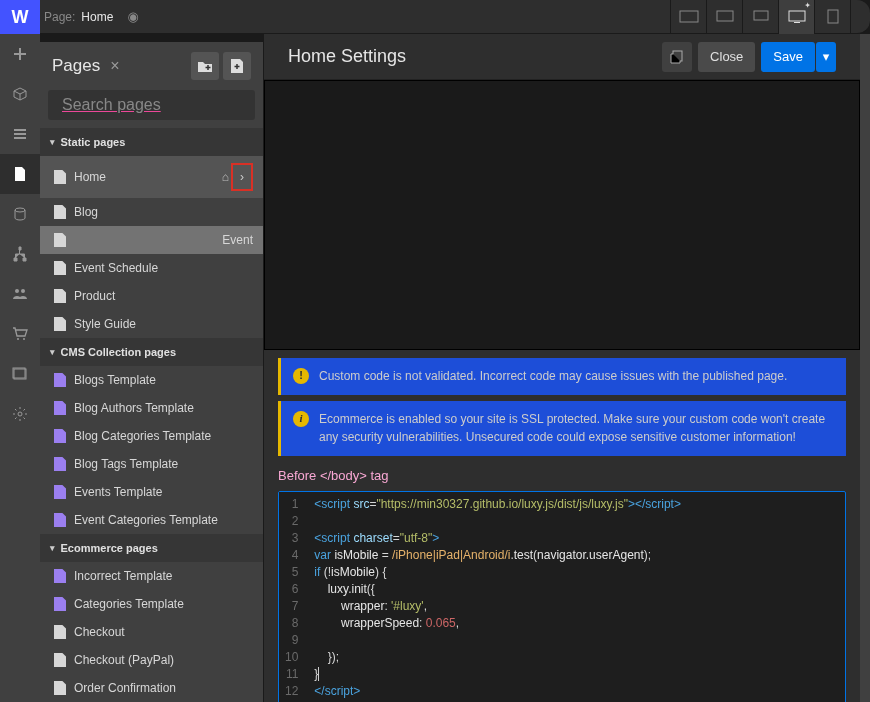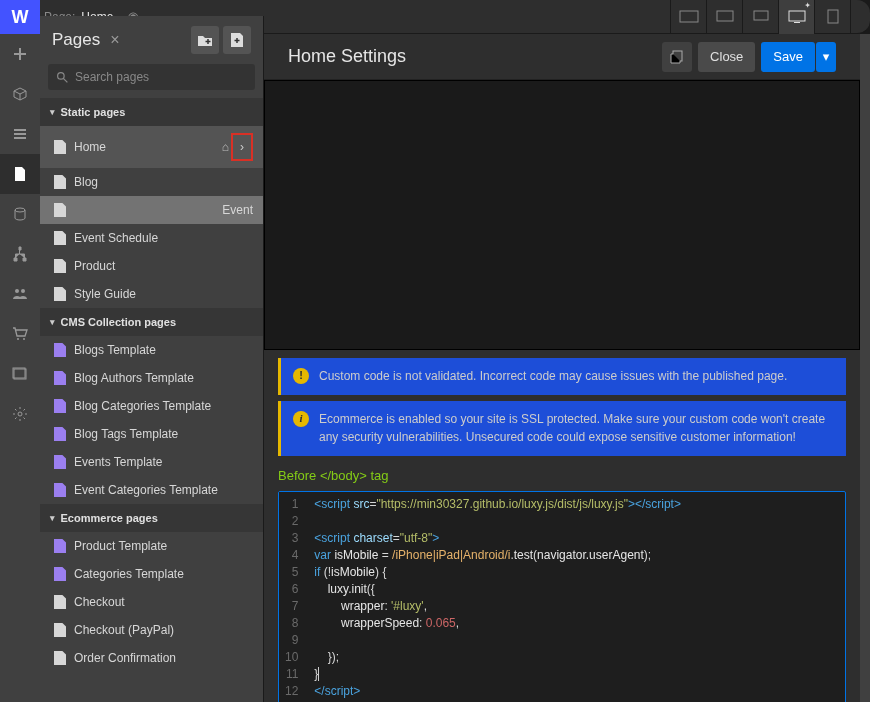--- a/index.html
+++ b/index.html
@@ -10,30 +10,30 @@
 .topbar .eye { margin-left:14px; color:#888; font-size:13px; }
 .topbar .devices { margin-left:auto; display:flex; }
 .dev { width:36px; height:34px; display:flex; align-items:center; justify-content:center; color:#888; border-left:1px solid #1a1a1a; }
 .dev.active { background:#3e3e3e; color:#e0e0e0; position:relative; }
 .dev.active::after{content:"✦";position:absolute;top:1px;right:3px;font-size:8px;color:#ddd;}
 .left-rail { position:absolute; left:0; top:0; width:40px; height:100%; background:#404040; display:flex; flex-direction:column; align-items:center; padding-top:0;}
 .rail-logo{width:40px;height:34px;background:#4353ff;display:flex;align-items:center;justify-content:center;color:#fff;font-weight:bold;font-size:18px;}
 .rail-ic{width:40px;height:40px;display:flex;align-items:center;justify-content:center;color:#999;cursor:pointer;}
 .rail-ic.active{background:#2e2e2e;color:#fff;}
 .rail-ic svg{width:16px;height:16px;}
-.pages-panel { position:absolute; left:40px; top:16px; width:224px; bottom:0; background:#404040; border-right:1px solid #1a1a1a; display:flex; flex-direction:column;}
+.pages-panel { position:absolute; left:40px; top:42px; width:224px; bottom:0; background:#404040; border-right:1px solid #1a1a1a; display:flex; flex-direction:column;}
 .panel-hdr{display:flex;align-items:center;padding:10px 12px;}
 .panel-hdr h2{font-size:17px;font-weight:400;color:#e6e6e6;}
 .panel-hdr .x{margin-left:10px;color:#999;font-size:16px;cursor:pointer;}
 .panel-hdr .sp{flex:1;}
 .hdr-btn{width:28px;height:28px;background:#545454;border-radius:3px;margin-left:4px;display:flex;align-items:center;justify-content:center;color:#ddd;cursor:pointer;}
 .search-row{padding:0 8px 8px;}
 .search{display:flex;align-items:center;background:#333;border-radius:3px;padding:6px 8px;}
 .search svg{width:13px;height:13px;fill:#888;margin-right:6px;}
-.search input{flex:1;background:transparent;border:none;color:#5eead4;font-size:12px;outline:none;}
+.search input{flex:1;background:transparent;border:none;color:#ec4899;font-size:16px;outline:none;text-decoration:underline;}
 .search input::placeholder{color:#888;}
 .sec-hdr{display:flex;align-items:center;padding:8px 10px;background:#363636;color:#e0e0e0;font-size:11px;font-weight:600;cursor:pointer;}
 .sec-hdr::before{content:"▾";font-size:9px;margin-right:6px;color:#ccc;}
 .page-item{display:flex;align-items:center;padding:7px 10px 7px 14px;color:#d7d7d7;font-size:12px;cursor:pointer;border-bottom:0;position:relative;}
 .page-item.sel{background:#545454;}
 .page-item.hl{background:#737373;justify-content:space-between;}
 .pg-ic{width:12px;height:14px;margin-right:8px;flex-shrink:0;}
 .pg-ic.doc{background:#d7d7d7;clip-path:polygon(0 0,70% 0,100% 25%,100% 100%,0 100%);}
 .pg-ic.tpl{background:#9b7ff0;clip-path:polygon(0 0,70% 0,100% 25%,100% 100%,0 100%);}
 .home-icons{margin-left:auto;display:flex;align-items:center;gap:2px;}
@@ -46,21 +46,21 @@
 .sp-btn{height:30px;padding:0 12px;border-radius:3px;display:flex;align-items:center;font-size:13px;cursor:pointer;margin-left:6px;}
 .copy-ic{width:30px;height:30px;background:#404040;border-radius:3px;display:flex;align-items:center;justify-content:center;color:#aaa;cursor:pointer;}
 .btn-close{background:#4a4a4a;color:#e0e0e0;}
 .btn-save{background:#0073e6;color:#fff;}
 .btn-chev{background:#0073e6;color:#fff;width:20px;justify-content:center;padding:0;margin-left:1px;}
 .sp-body{position:absolute;top:46px;left:0;right:0;bottom:0;overflow:auto;padding:0;}
 .dark-area{height:270px;background:#1a1a1a;border:1px solid #000;margin:0 0 8px 0;}
 .alert{display:flex;align-items:flex-start;padding:10px 12px;margin:0 14px 6px;background:#1d4ed8;border-left:3px solid #e6b800;font-size:12px;color:#ccc;line-height:1.45;}
 .alert.ylw::before{content:"!";width:16px;height:16px;border-radius:50%;background:#e6b800;color:#2e2e2e;font-weight:bold;display:flex;align-items:center;justify-content:center;margin-right:10px;flex-shrink:0;font-size:11px;}
 .alert.info::before{content:"i";width:16px;height:16px;border-radius:50%;background:#e6b800;color:#2e2e2e;font-weight:bold;font-style:italic;display:flex;align-items:center;justify-content:center;margin-right:10px;flex-shrink:0;font-size:11px;font-family:Georgia,serif;}
-.code-lbl{padding:6px 14px 8px;color:#84cc16;font-size:13px;}
+.code-lbl{padding:6px 14px 8px;color:#f9a8d4;font-size:13px;}
 .code-box{margin:0 14px;border:1px solid #0073e6;background:#1e1e1e;border-radius:2px;font-family:Consolas,Monaco,monospace;font-size:12px;display:flex;}
 .gutter{background:#1e1e1e;color:#6a6a6a;text-align:right;padding:4px 8px 4px 6px;user-select:none;border-right:0;}
 .gutter div{height:17px;line-height:17px;}
 .code{padding:4px 8px;flex:1;white-space:pre;line-height:17px;}
 .t-tag{color:#4aa3df;} .t-attr{color:#9cdcfe;} .t-str{color:#b5bd68;} .t-kw{color:#4aa3df;} .t-var{color:#e6e6e6;} .t-re{color:#e6b26a;} .t-num{color:#cc6666;} .t-fn{color:#e6e6e6;} .t-prop{color:#e6e6e6;}
 .right-strip{position:absolute;right:0;top:34px;width:10px;bottom:0;background:#404040;}
 </style>
 </head>
 <body>
 
@@ -240,21 +240,21 @@
         <span class="pg-ic tpl"></span>
         <span>Events Template</span>
       </div>
       <div class="page-item">
         <span class="pg-ic tpl"></span>
         <span>Event Categories Template</span>
       </div>
       <div class="sec-hdr">Ecommerce pages</div>
       <div class="page-item">
         <span class="pg-ic tpl"></span>
-        <span>Product Template</span>
+        <span>Incorrect Template</span>
       </div>
       <div class="page-item">
         <span class="pg-ic tpl"></span>
         <span>Categories Template</span>
       </div>
       <div class="page-item">
         <span class="pg-ic doc"></span>
         <span>Checkout</span>
       </div>
       <div class="page-item">

